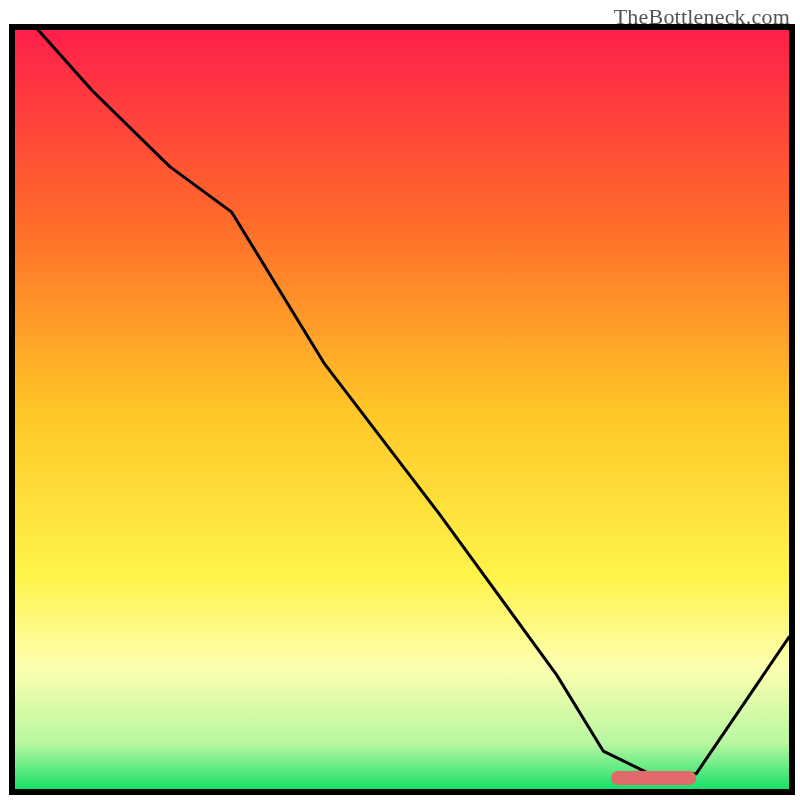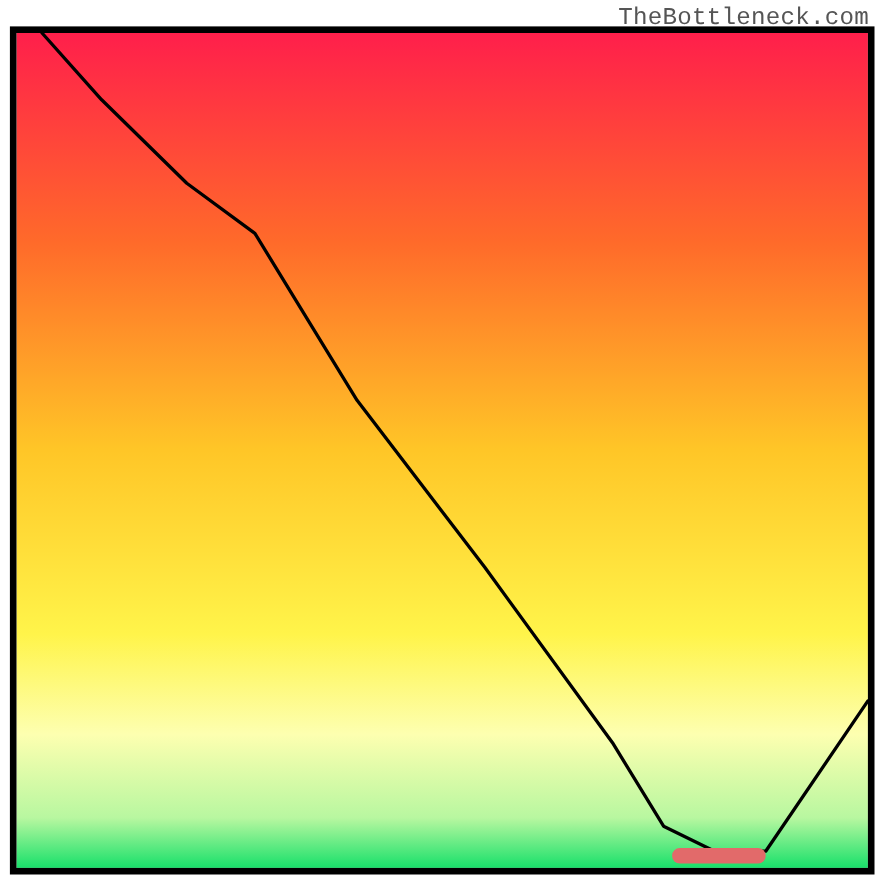--- a/index.html
+++ b/index.html
@@ -15,21 +15,21 @@
     width: 800px;
     height: 800px;
   }
   .watermark {
     position: absolute;
     top: 4px;
     right: 10px;
     font-size: 22px;
     color: #555;
     letter-spacing: 0.2px;
-    font-family: Liberation Mono, monospace;
+    font-family: Liberation Serif, serif;
   }
   svg { display: block; }
 </style>
 </head>
 <body>
 
 <div class="wrap">
   <div class="watermark">TheBottleneck.com</div>
 
   <svg id="chart-svg" width="800" height="800">

